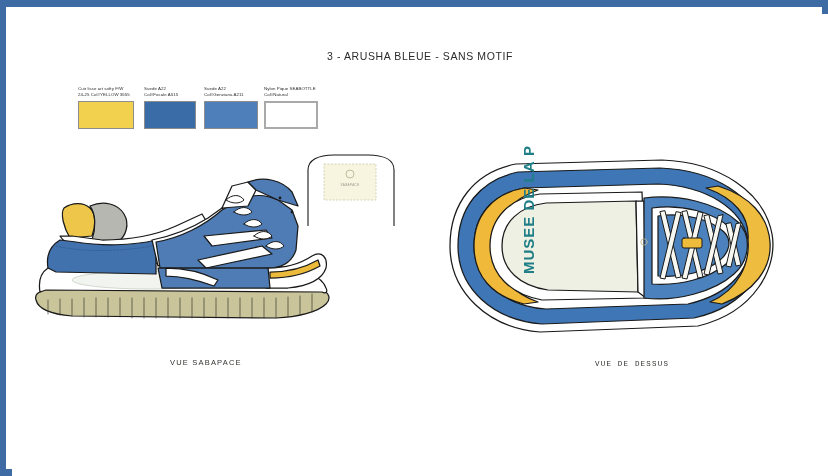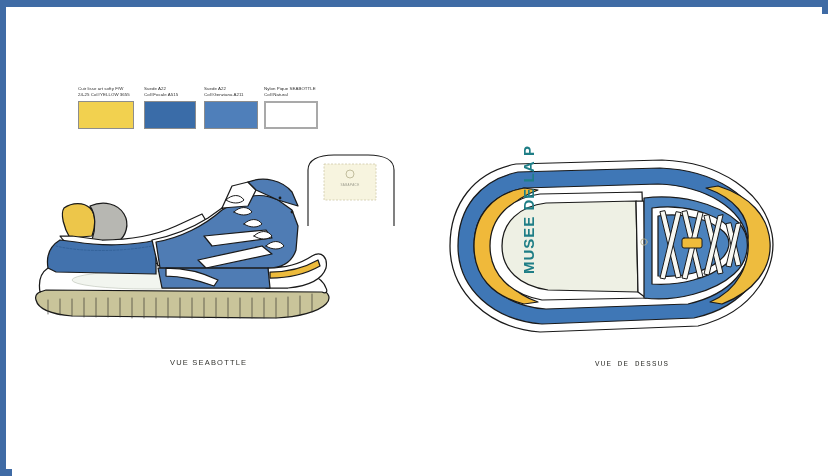--- a/index.html
+++ b/index.html
@@ -68,20 +68,21 @@
 
   
   .faint{font-size:3px;fill:#9a9a8c;letter-spacing:0.4px;}
 </style>
 </head>
 <body>
 
 <div class="sheet">
   <div class="inner">
 
+    <div class="title">3 - ARUSHA BLEUE - SANS MOTIF</div>
 
     <div class="swatches">
 
       <div class="sw sw0">
         <div class="lbl">
           <div>Cuir lisse art softy F/W</div>
           <div>24-25 Col#YELLOW 3655</div>
         </div>
         <div class="chip" style="background:#f2d14f;"></div>
       </div>
@@ -247,17 +248,17 @@
           <path d="M318,94 C320,70 304,52 276,42 L288,40 C320,50 338,70 340,96 C342,122 324,146 292,158 L280,156 C308,144 320,118 318,94 Z" fill="#eebc3e"></path>
 
           <g stroke="none">
             <circle cx="214" cy="96" r="3.2" fill="none" stroke="#b5b08d" stroke-width="0.8"></circle>
           </g>
 
         </g>
       </svg>
     </div>
 
-    <div class="cap cap-left">VUE SEABOTTLE</div>
+    <div class="cap cap-left">VUE SABAPACE</div>
     <div class="cap cap-right">VUE DE DESSUS</div>
 
   </div>
 </div>
 
 </body></html>

